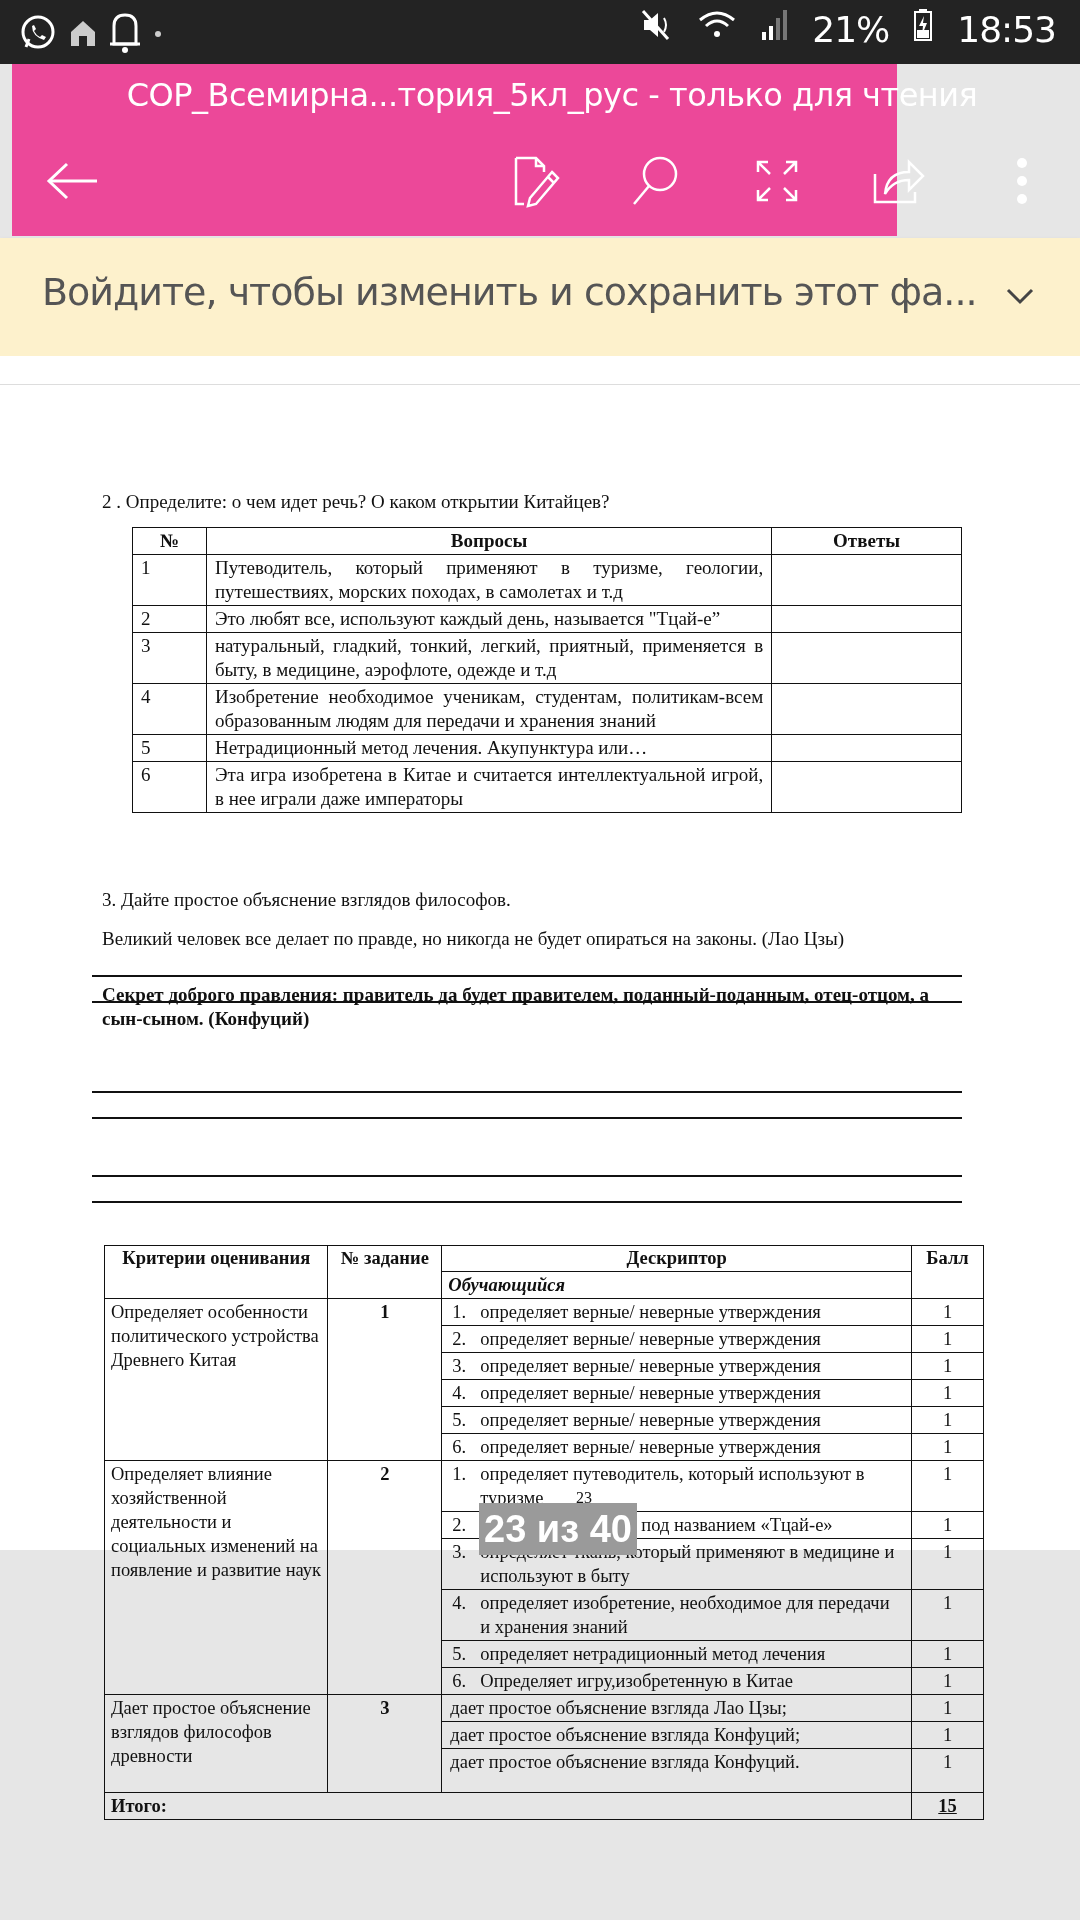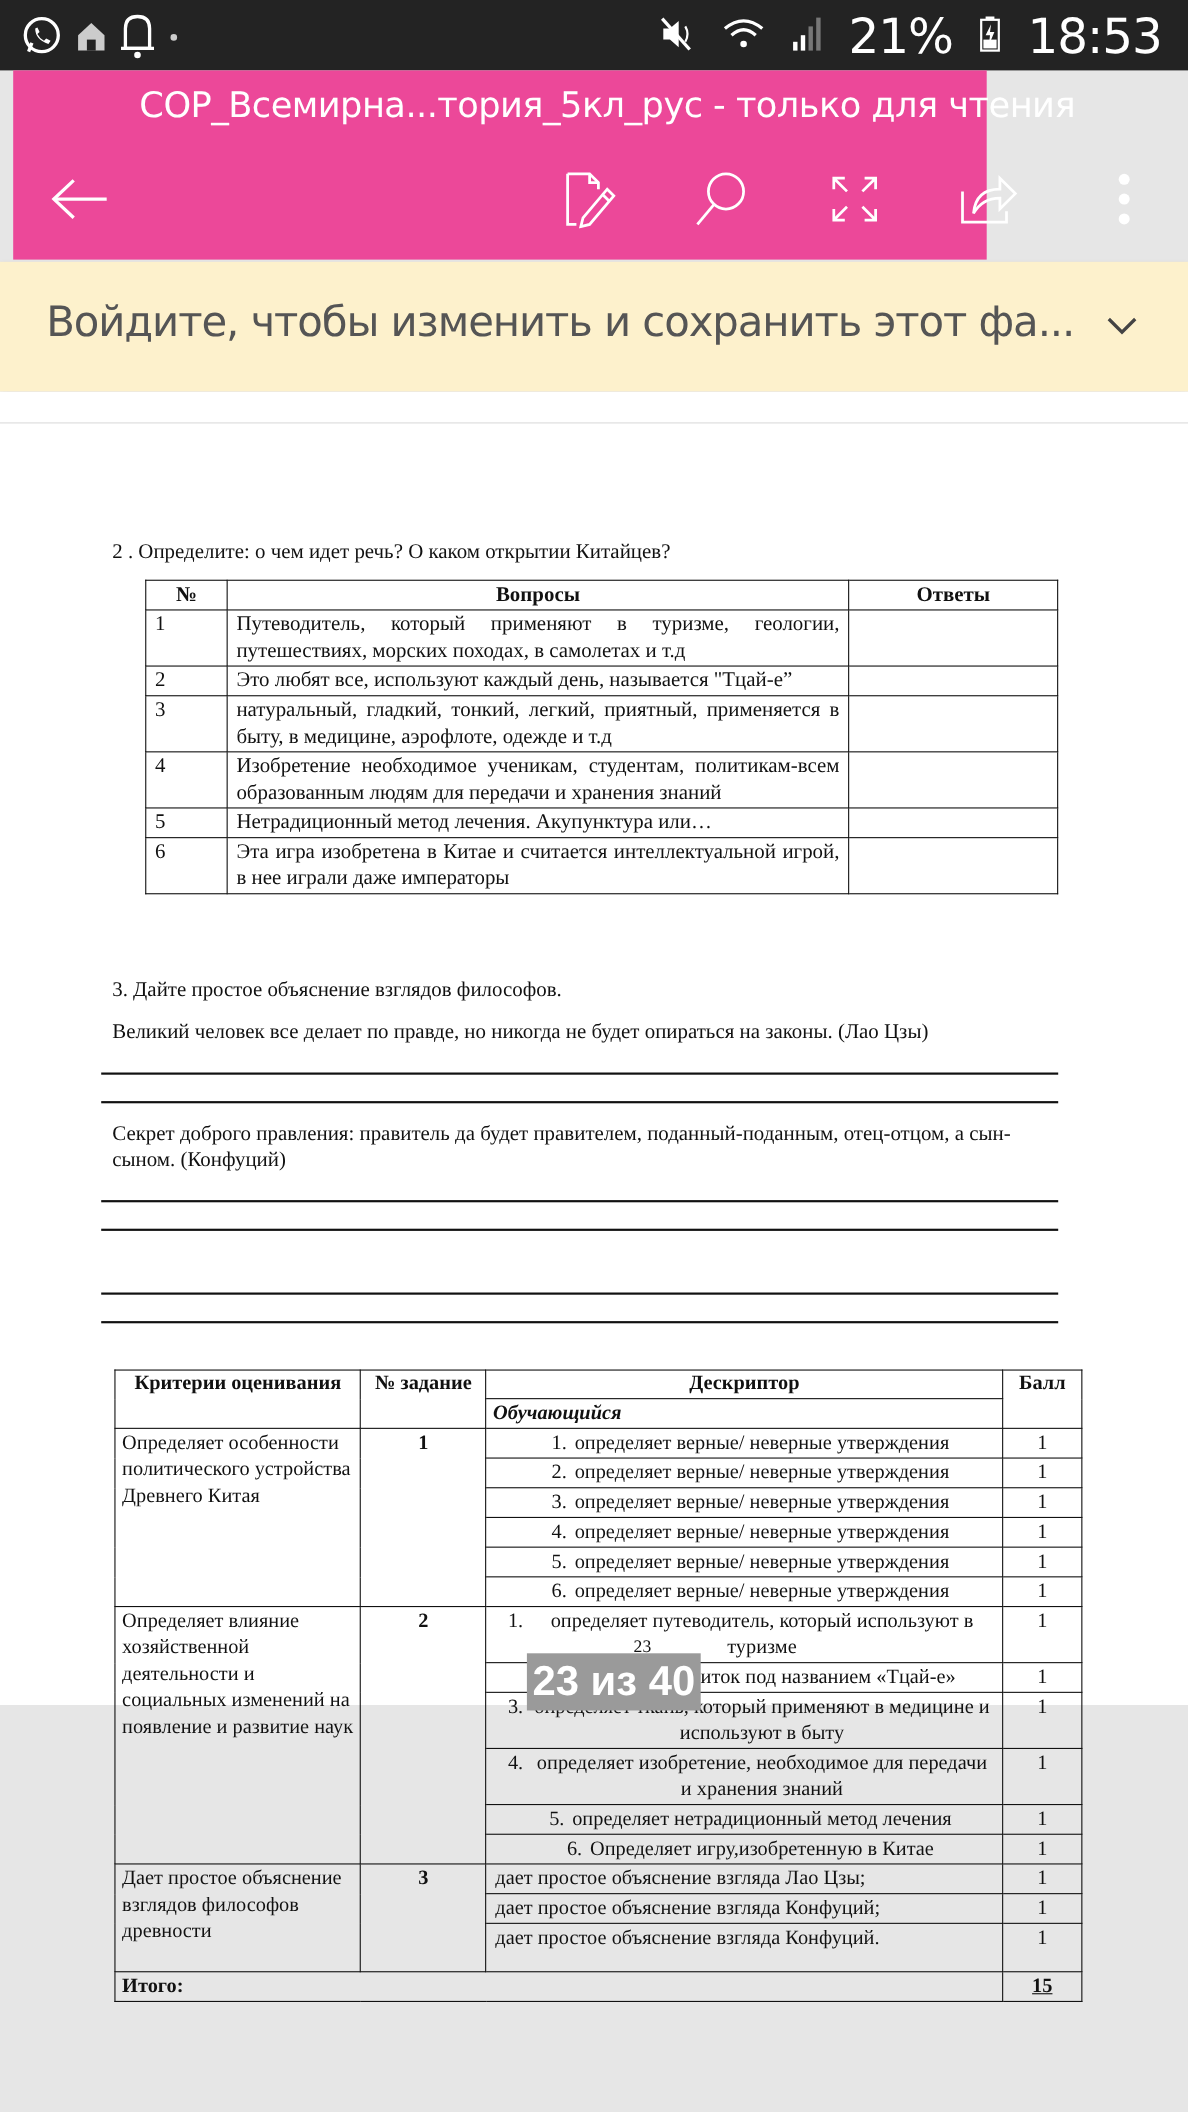--- a/index.html
+++ b/index.html
@@ -1,19 +1,19 @@
 <!DOCTYPE html>
 <html><head>
 <meta charset="utf-8">
 <style>
   * { box-sizing: border-box; margin: 0; padding: 0; }
   html, body { width: 1080px; height: 1920px; overflow: hidden; background: #e6e6e6; font-family: "Liberation Sans", sans-serif; }
   .status-bar { position: absolute; top: 0; left: 0; width: 1080px; height: 64px; background: #232323; color: #fff; }
   .status-left { position: absolute; left: 18px; top: 10px; display: flex; align-items: center; gap: 10px; }
-  .status-right { position: absolute; right: 24px; top: 8px; display: flex; align-items: center; gap: 24px; font-size: 44px; font-family: "DejaVu Sans", sans-serif; letter-spacing: -1px; }
+  .status-right { position: absolute; right: 24px; top: 8px; display: flex; align-items: center; gap: 24px; font-size: 36px; font-family: "DejaVu Sans", sans-serif; letter-spacing: -1px; }
   .app-bar { position: absolute; top: 64px; left: 12px; width: 885px; height: 172px; background: #ec4899; color: #fff; }
   .doc-title { position: absolute; top: 12px; left: 0; width: 1080px; text-align: center; font-size: 32px; font-family: "DejaVu Sans", sans-serif; letter-spacing: -0.5px; }
   .toolbar-btn { position: absolute; top: 82px; width: 70px; height: 70px; display: flex; align-items: center; justify-content: center; }
   .banner { position: absolute; top: 238px; left: 0; width: 1080px; height: 118px; background: #fdf1cc; box-shadow: 0 4px 6px rgba(0,0,0,0.18); }
   .banner-text { position: absolute; left: 42px; top: 32px; font-size: 38px; color: #555; font-family: "DejaVu Sans", sans-serif; letter-spacing: -1px; }
   .banner-chevron { position: absolute; right: 40px; top: 38px; width: 40px; height: 40px; }
   .page-gap { position: absolute; top: 356px; left: 0; width: 1080px; height: 28px; background: #fff; }
   .page { position: absolute; top: 384px; left: 0; width: 1080px; height: 1166px; background: #fff; border-top: 1px solid #ddd; }
   .serif { font-family: "Liberation Serif", serif; color: #111; }
   .q-title { position: absolute; left: 102px; font-size: 19px; }
@@ -22,21 +22,21 @@
   .t1 td, .t1 th { border: 1.5px solid #111; vertical-align: top; padding: 1px 8px; line-height: 24px; }
   .t1 th { text-align: center; font-weight: bold; }
   .t1 .q { text-align: justify; text-align-last: left; }
   .ans-line { position: absolute; left: 92px; width: 870px; height: 1.5px; background: #111; }
   .quote { position: absolute; left: 102px; font-size: 19px; line-height: 24px; width: 860px; }
   .t2 { position: absolute; top: 860px; left: 104px; width: 880px; font-size: 18.5px; }
   .t2 td, .t2 th { border: 1.5px solid #111; vertical-align: top; padding: 1px 6px; line-height: 24px; }
   .t2 th { text-align: center; font-weight: bold; line-height: 23px; }
   .t2 .c-num { text-align: center; font-weight: bold; }
   .t2 .c-pts { text-align: center; }
-  .t2 .d { padding-left: 10px; text-align: center; }
+  .t2 .d { padding-left: 10px; }
   .t2 .d .n { display: inline-block; width: 28px; }
   .t2 .d .wrap { display: inline-block; vertical-align: top; width: 420px; }
   .page-indicator { position: absolute; top: 1118px; left: 479px; width: 158px; height: 52px; background: #9a9a9a; color: #fff; font-weight: bold; font-size: 38px; text-align: center; line-height: 52px; font-family: "Liberation Sans", sans-serif; }
   .page-number-small { position: absolute; top: 1104px; left: 528px; font-size: 16px; color: #111; margin-left: 48px; }
   .bottom-gray { position: absolute; top: 1910px; left: 0; width: 1080px; height: 10px; background: #e6e6e6; }
 </style>
 </head>
 <body>
 
 <div class="status-bar">
@@ -208,21 +208,21 @@
     </tr>
   </tbody>
     </table>
 
   <div class="q-title" style="top:504px;">3. Дайте  простое объяснение взглядов философов.</div>
 
   <div class="quote" style="top:542px;">Великий человек все делает по  правде, но никогда не будет опираться на законы.  (Лао Цзы)</div>
   <div class="ans-line" style="top:590px;"></div>
   <div class="ans-line" style="top:616px;"></div>
 
-  <div class="quote" style="top:634px; width:840px;">Секрет доброго правления: правитель да будет правителем, поданный-поданным, отец-отцом, а сын-сыном. (Конфуций)</div>
+  <div class="quote" style="top:598px; width:840px;font-weight:bold;">Секрет доброго правления: правитель да будет правителем, поданный-поданным, отец-отцом, а сын-сыном. (Конфуций)</div>
   <div class="ans-line" style="top:706px;"></div>
   <div class="ans-line" style="top:732px;"></div>
 
   <div class="ans-line" style="top:790px;"></div>
   <div class="ans-line" style="top:816px;"></div>
 
   <table class="t2">
     <colgroup>
         <col style="width:224px">
         <col style="width:114px">

